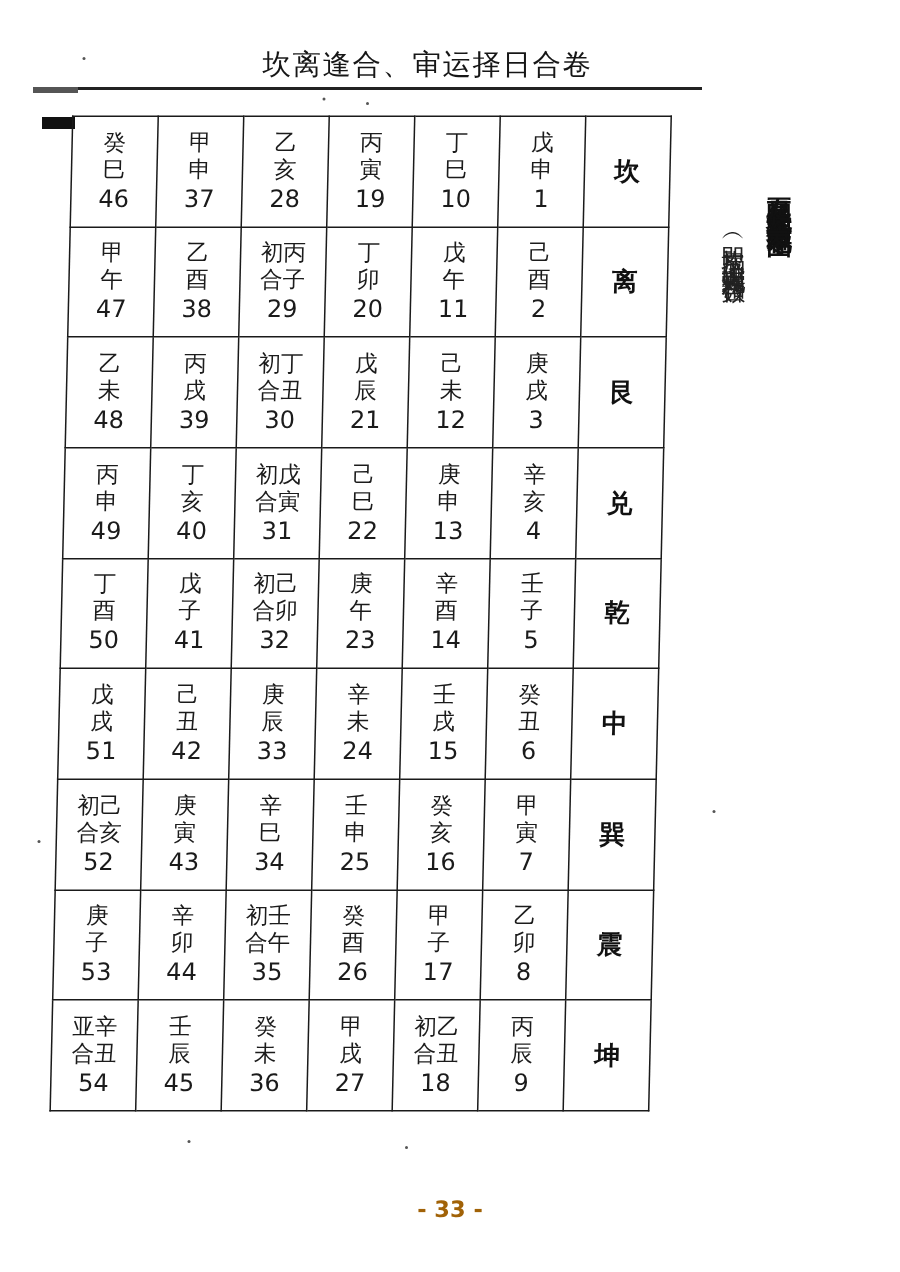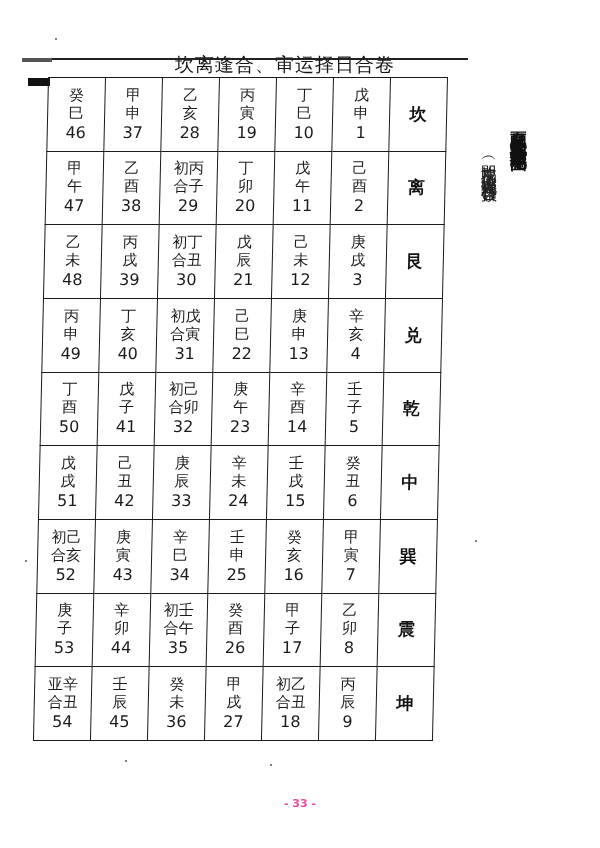--- a/index.html
+++ b/index.html
@@ -4,21 +4,20 @@
 <style>
   html, body { margin: 0; padding: 0; }
   body {
     width: 600px; height: 848px; background: #ffffff; position: relative; overflow: hidden;
     font-family: "DejaVu Serif", "Liberation Serif", serif; color: #111;
   }
   .header-title {
     position: absolute; left: 160px; top: 30px; width: 250px; text-align: center;
     font-size: 19px; letter-spacing: 1px; color: #161616;
     font-family: Liberation Serif, serif;
-    margin-top: 22px;
   }
   .header-rule {
     position: absolute; left: 22px; top: 58px; width: 446px; height: 2px; background: #222;
   }
   .header-rule-left {
     position: absolute; left: 22px; top: 58px; width: 30px; height: 4px; background: #555;
   }
   .table-spine {
     position: absolute; left: 28px; top: 78px; width: 22px; height: 8px; background: #111;
   }
@@ -41,21 +40,21 @@
     writing-mode: vertical-rl; font-size: 17px; font-weight: bold; letter-spacing: 2px;
     font-family: "DejaVu Sans", "Liberation Sans", sans-serif; color: #111;
   }
   .vsub {
     position: absolute; left: 478px; top: 150px;
     writing-mode: vertical-rl; font-size: 16px; letter-spacing: 2px;
     font-family: "DejaVu Sans", "Liberation Sans", sans-serif; color: #222;
   }
   .page-number {
     position: absolute; left: 270px; top: 797px; width: 60px; text-align: center;
-    font-size: 11px; font-weight: bold; color: #ec4899;
+    font-size: 15px; font-weight: bold; color: #a16207;
     font-family: "DejaVu Sans", "Liberation Sans", sans-serif;
   }
   .speck { position: absolute; width: 2px; height: 2px; background: #555; border-radius: 1px; }
 </style>
 </head>
 <body>
 
 <div class="header-title">坎离逢合、审运择日合卷</div>
 <div class="header-rule"></div>
 <div class="header-rule-left"></div>

